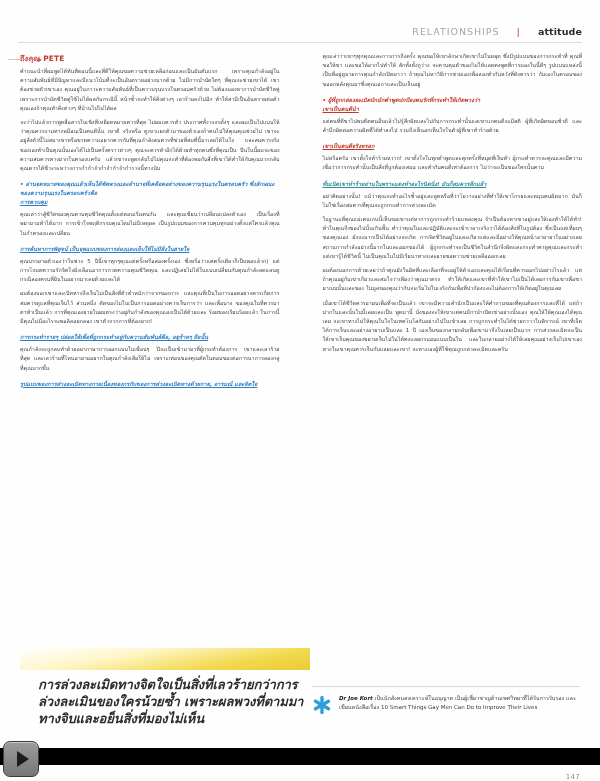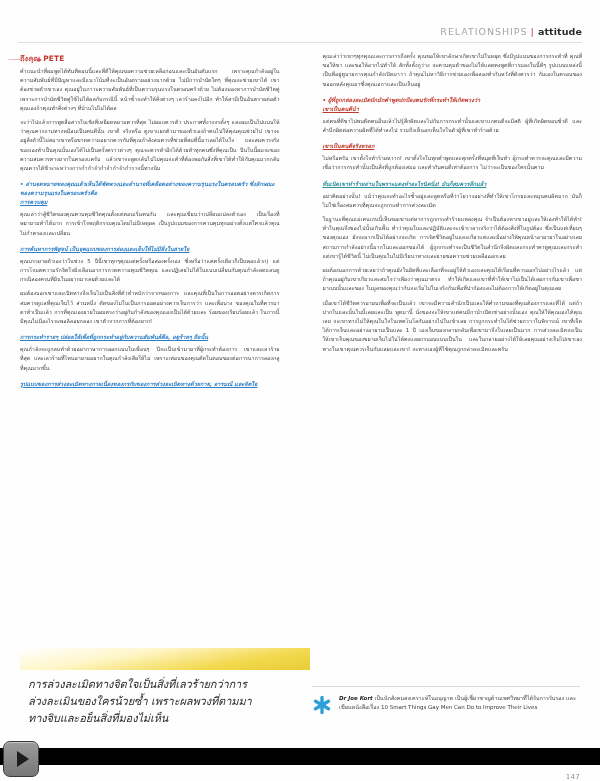--- a/index.html
+++ b/index.html
@@ -8,21 +8,21 @@
     background:#ffffff;
     font-family:"DejaVu Sans","Liberation Sans",sans-serif;
     position:relative;overflow:hidden;
   }
   .page{position:absolute;inset:0;background:#fefefe;}
 
   
   .masthead{
     position:absolute;top:26px;right:18px;
     font-size:9.5px;letter-spacing:.10em;color:#9a9a9a;
-    display:flex;align-items:baseline;gap:3px;
+    display:flex;align-items:baseline;gap:17px;
   }
   .masthead .mh-main{color:#a6a6a6;}
   .masthead .mh-sep{color:#d46a7a;font-weight:bold;}
   .masthead .mh-brand{color:#2b2b2b;font-weight:bold;letter-spacing:.01em;}
   .rule-top{
     position:absolute;left:18px;right:18px;top:42px;
     height:1px;background:#dedede;
   }
 
   
@@ -80,23 +80,23 @@
     border-bottom:2.5px solid transparent;
   }
 
   
   .quote-band{
     position:absolute;left:20px;top:648px;
     width:290px;height:22px;
     background:linear-gradient(170deg,#ffffff 0%,#fff6c9 35%,#f2d94e 72%,#e8cc36 100%);
   }
   .quote{
-    position:absolute;left:28px;top:676px;width:288px;
-    font-size:11px;line-height:17px;
-    font-style:italic;font-weight:normal;
+    position:absolute;left:38px;top:676px;width:288px;
+    font-size:13px;line-height:17px;
+    font-style:italic;font-weight:bold;
     color:#2c2c2c;letter-spacing:-.1px;
   }
 
   
   .bio{
     position:absolute;left:312px;top:694px;width:268px;
     display:flex;gap:7px;align-items:flex-start;
   }
   .bio-rule{
     position:absolute;left:312px;top:686px;width:268px;height:1px;

